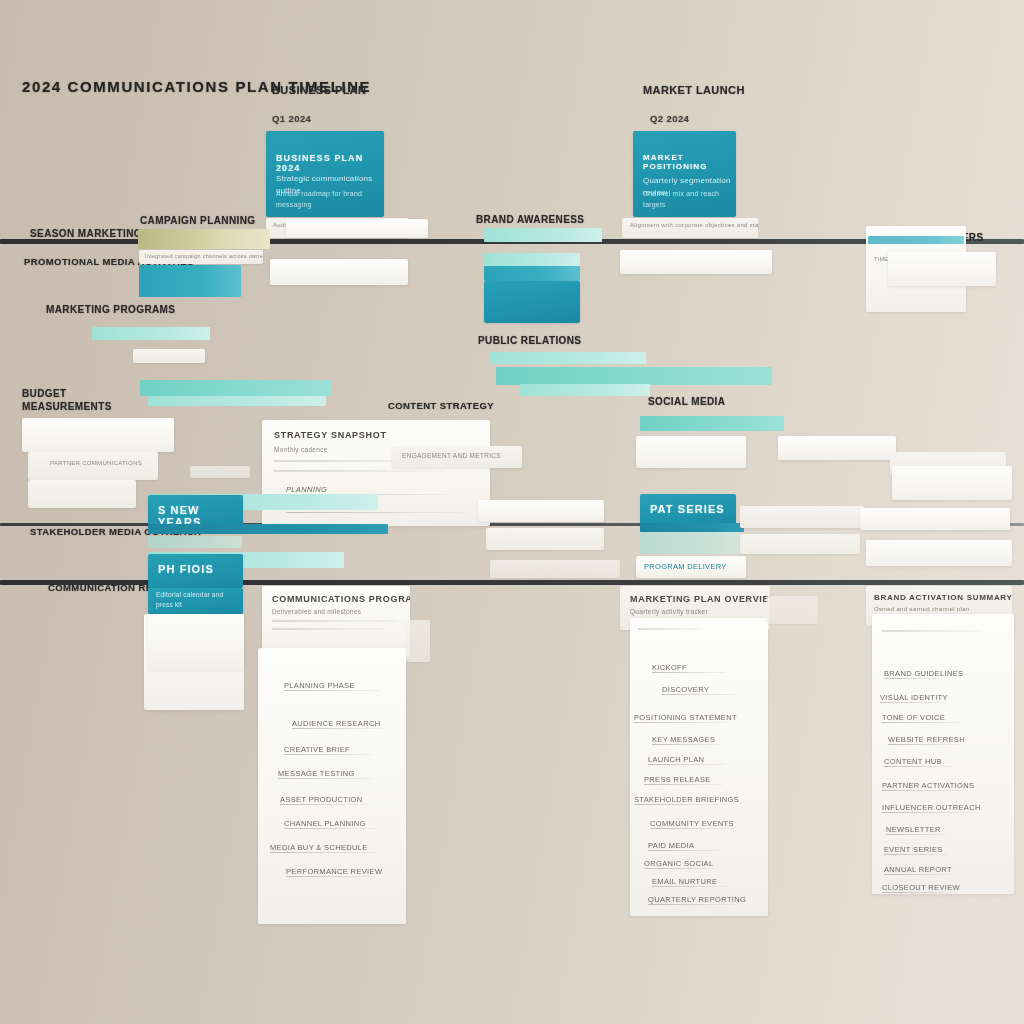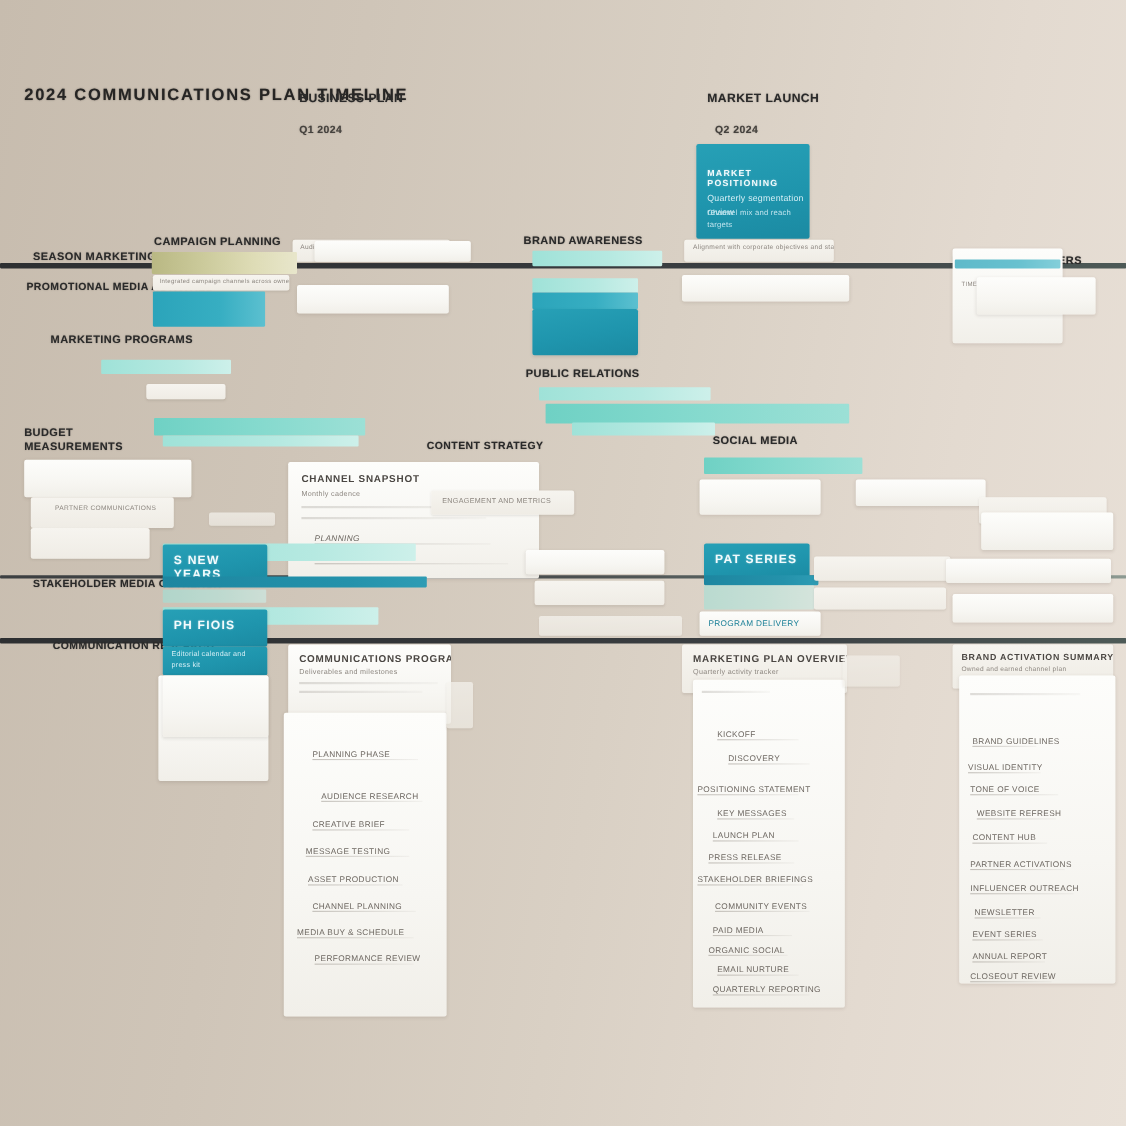--- a/index.html
+++ b/index.html
@@ -89,20 +89,25 @@
   <div class="lbl" style="left:22px;top:388px;font-size:10px;">BUDGET
 MEASUREMENTS</div>
   <div class="lbl" style="left:30px;top:526px;font-size:9.5px;">STAKEHOLDER MEDIA OUTREACH</div>
   <div class="lbl" style="left:48px;top:582px;font-size:9.5px;">COMMUNICATION RESEARCH</div>
   <div class="lbl" style="left:476px;top:214px;font-size:10px;">BRAND AWARENESS</div>
   <div class="lbl" style="left:478px;top:335px;font-size:10px;">PUBLIC RELATIONS</div>
   <div class="lbl" style="left:648px;top:396px;font-size:10px;">SOCIAL MEDIA</div>
   <div class="lbl" style="left:388px;top:400px;font-size:9.5px;">CONTENT STRATEGY</div>
   <div class="lbl" style="left:866px;top:212px;font-size:10px;margin-top:20px;">EXTERNAL PARTNERS</div>
 
+  <div class="card teal" style="left:266px;top:131px;width:118px;height:86px;">
+    <div class="h" style="left:10px;top:22px;font-size:9px;">BUSINESS PLAN 2024</div>
+    <div class="sub" style="left:10px;top:42px;width:100px;">Strategic communications outline</div>
+    <div class="sub" style="left:10px;top:58px;width:100px;font-size:7px;color:#bfe4ee;">Annual roadmap for brand messaging</div>
+  </div>
   <div class="card white2" style="left:266px;top:218px;width:143px;height:20px;">
     <div class="psub" style="left:7px;top:4px;font-size:6px;">Audience segments and reach targets for the upcoming quarter</div>
   </div>
   <div class="card white" style="left:286px;top:219px;width:142px;height:19px;"></div>
   <div class="card white" style="left:270px;top:259px;width:138px;height:26px;"></div>
 
   <div class="card teal" style="left:633px;top:131px;width:103px;height:86px;">
     <div class="h" style="left:10px;top:22px;font-size:8px;">MARKET POSITIONING</div>
     <div class="sub" style="left:10px;top:44px;width:88px;">Quarterly segmentation review</div>
     <div class="sub" style="left:10px;top:58px;width:88px;font-size:7px;color:#bfe4ee;">Channel mix and reach targets</div>
@@ -140,21 +145,21 @@
   <div class="bar teal" style="left:868px;top:236px;width:96px;height:8px;opacity:.75;"></div>
   <div class="card white" style="left:888px;top:252px;width:108px;height:34px;"></div>
 
   <div class="card white" style="left:22px;top:418px;width:152px;height:34px;"></div>
   <div class="card white2" style="left:28px;top:452px;width:130px;height:28px;">
     <div class="psub" style="left:22px;top:8px;font-size:6px;">PARTNER COMMUNICATIONS</div>
   </div>
   <div class="card white2" style="left:28px;top:480px;width:108px;height:28px;"></div>
 
   <div class="card white" style="left:262px;top:420px;width:228px;height:106px;">
-    <div class="ptitle" style="left:12px;top:10px;">CHANNEL SNAPSHOT</div>
+    <div class="ptitle" style="left:12px;top:10px;">STRATEGY SNAPSHOT</div>
     <div class="psub" style="left:12px;top:26px;">Monthly cadence</div>
     <div class="smear" style="left:12px;top:40px;width:190px;"></div>
     <div class="smear" style="left:12px;top:50px;width:168px;"></div>
     <div class="prow" style="left:24px;top:66px;width:160px;font-style:italic;">
         <span class="t">PLANNING</span>
         <span class="u"></span>
       </div>
     <div class="prow" style="left:24px;top:84px;width:176px;">
         <span class="t">PRODUCTION</span>
         <span class="u"></span>

